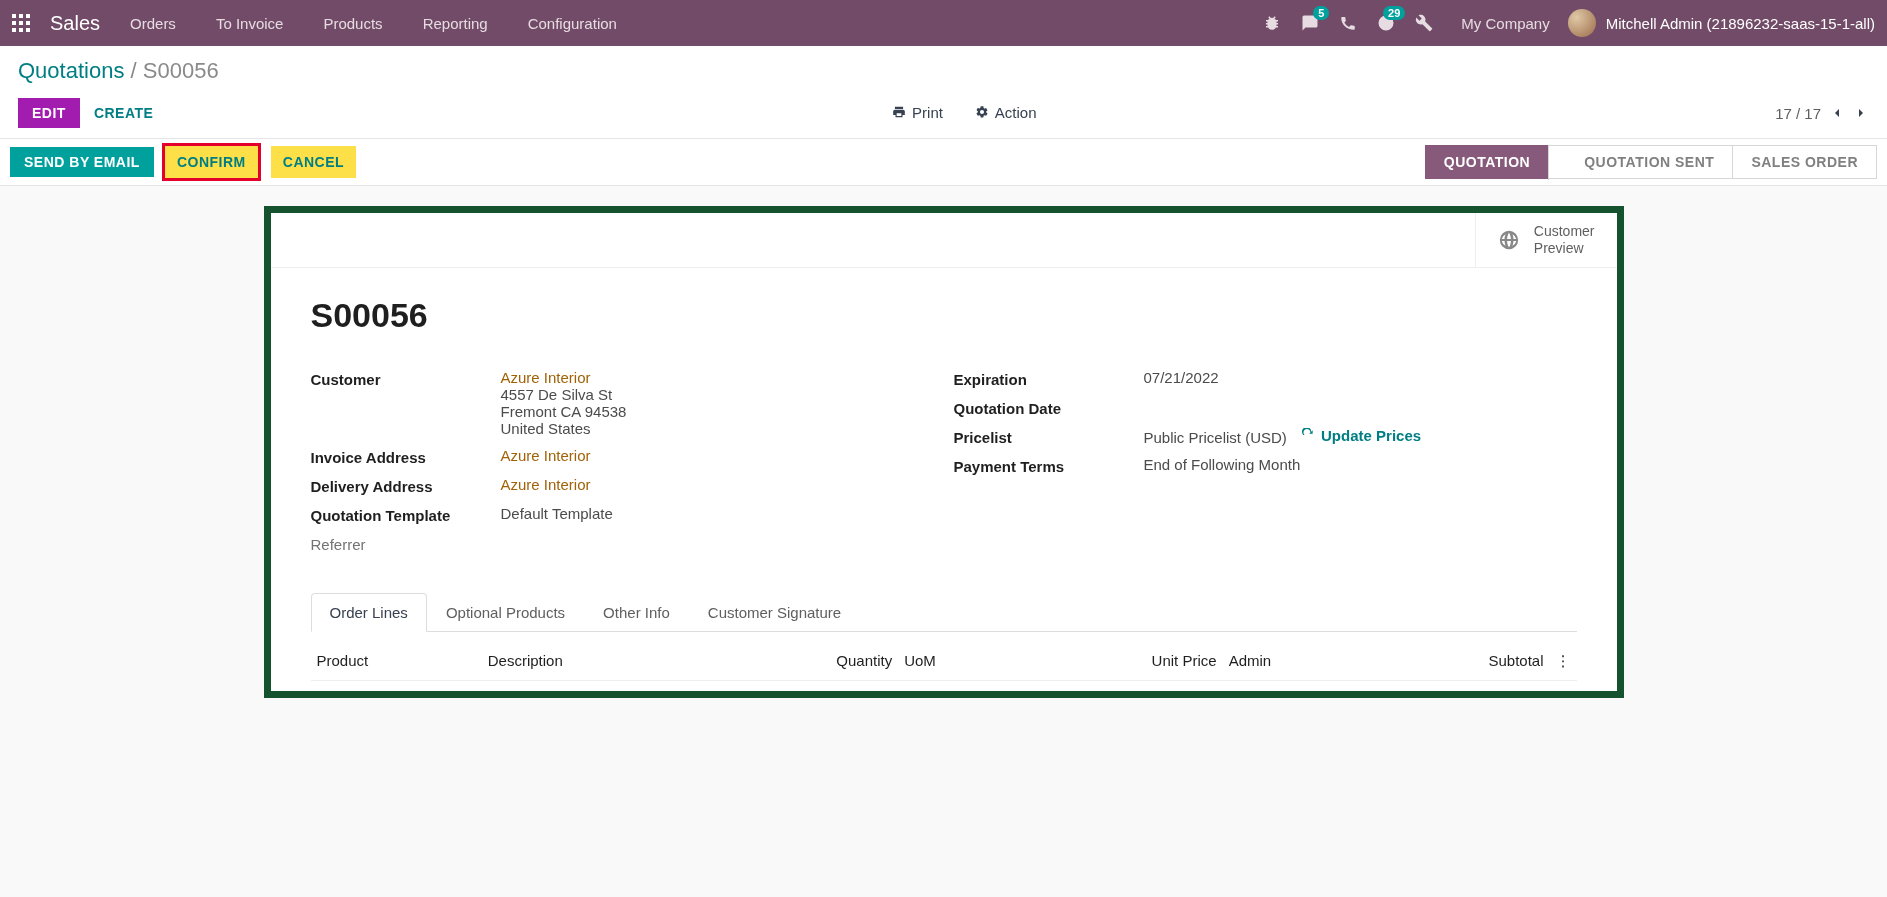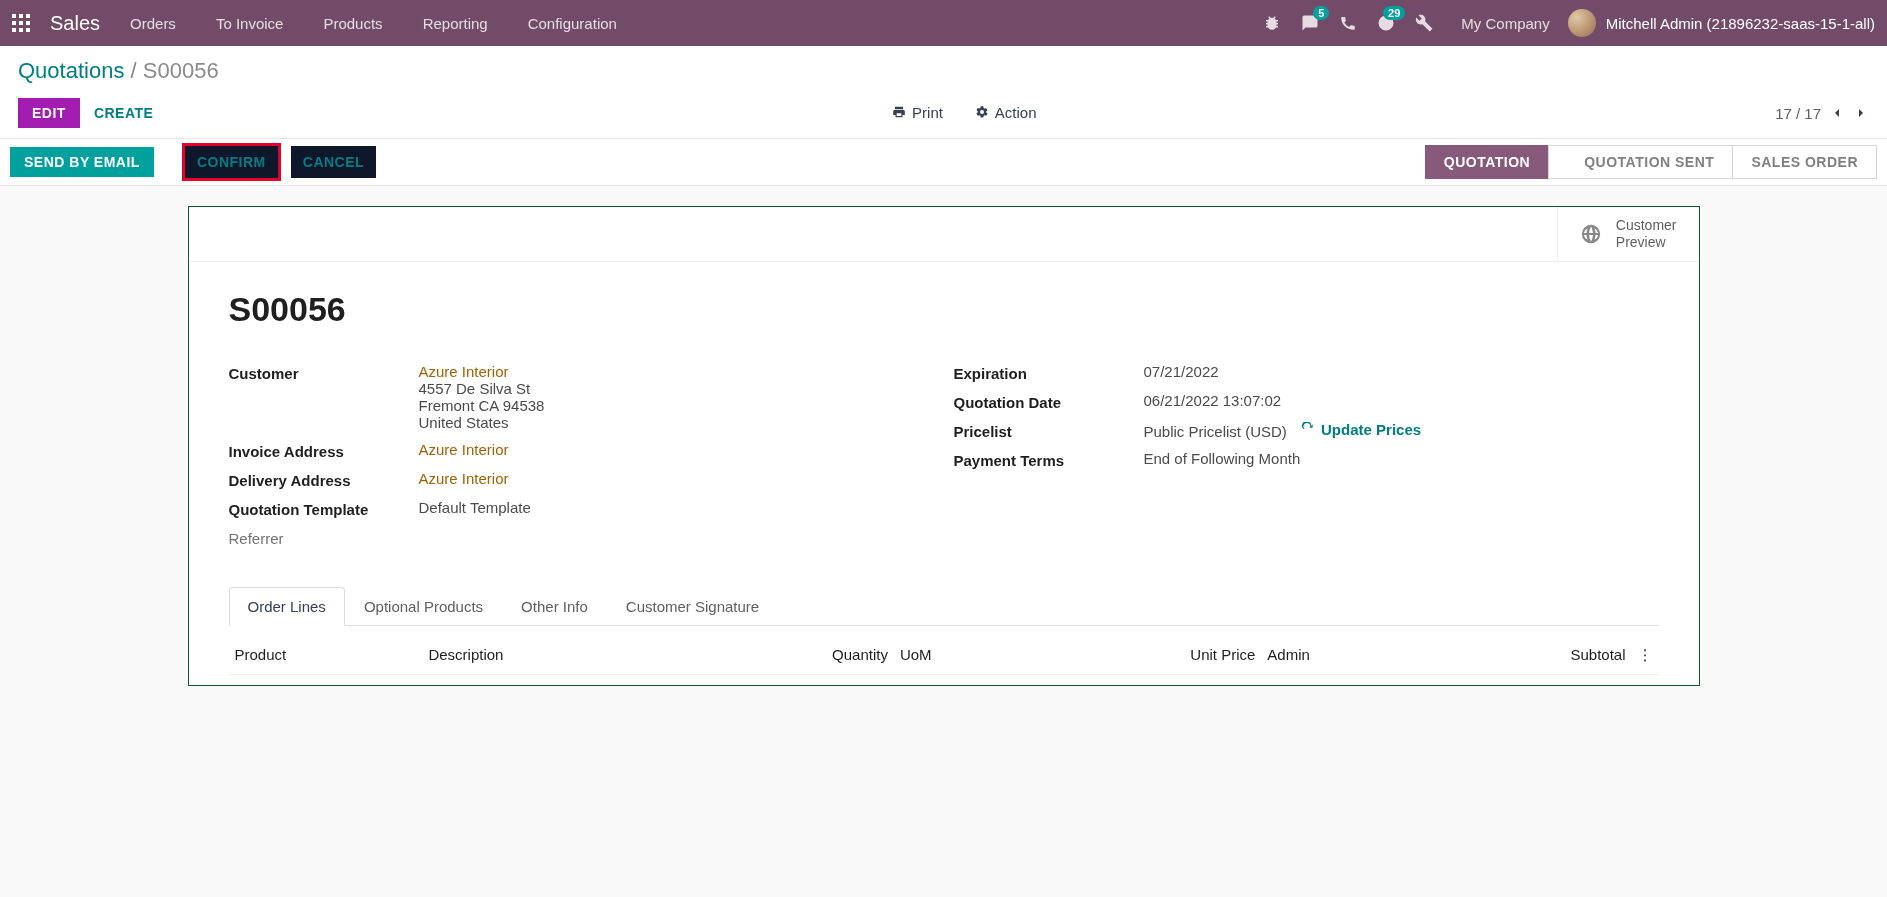--- a/index.html
+++ b/index.html
@@ -28,32 +28,32 @@
 .btn-link { background:none; border:none; color:#017e84; font-size:14px; font-weight:700; letter-spacing:.5px; cursor:pointer; }
 .btnrow-center { flex:1; text-align:center; }
 .center-action { color:#374151; font-size:15px; font-weight:500; cursor:pointer; margin:0 14px; display:inline-flex; align-items:center; }
 .center-action svg { width:14px; height:14px; fill:#374151; margin-right:6px; }
 .pager { display:flex; align-items:center; color:#5f5f5f; font-size:15px; }
 .pager-arrow { cursor:pointer; margin-left:8px; display:inline-flex; }
 .pager-arrow svg { width:16px; height:16px; fill:#374151; }
 
 .statusbar { background:#fff; border-top:1px solid #e5e5e5; border-bottom:1px solid #e5e5e5; display:flex; align-items:center; padding:4px 10px; }
 .status-actions { display:flex; align-items:center; }
-.status-btn-primary { background:#00a09d; color:#fff; border:none; padding:7px 14px; font-size:14px; font-weight:700; letter-spacing:.5px; cursor:pointer; margin-right:28px; }
-.status-btn { background:#0f172a; border:none; color:#017e84; padding:8px 12px; font-size:14px; font-weight:700; letter-spacing:.5px; cursor:pointer; }
+.status-btn-primary { background:#00a09d; color:#fff; border:none; padding:7px 14px; font-size:14px; font-weight:700; letter-spacing:.5px; cursor:pointer; margin-right:8px; }
+.status-btn { background:#fde047; border:none; color:#017e84; padding:8px 12px; font-size:14px; font-weight:700; letter-spacing:.5px; cursor:pointer; }
 .highlight-box { border:3px solid #e4002b; }
 .statusbar-spacer { flex:1; }
 .stages { display:flex; }
 .stage { position:relative; background:#fff; border:1px solid #d6d6d6; color:#808080; padding:8px 18px; font-size:14px; font-weight:700; letter-spacing:.5px; margin-left:-1px; }
 .stage.active { background:#875a7b; color:#fff; border-color:#875a7b; }
 .stage.active::after { content:""; position:absolute; right:-12px; top:0; width:0; height:0; border-top:17px solid transparent; border-bottom:17px solid transparent; border-left:12px solid #875a7b; }
 .stage:not(.active).after-active { padding-left:35px; }
 
 .sheet-wrap { display:flex; justify-content:center; padding:20px 0 0 0; }
-.sheet { width:1512px; max-width:92%; background:#fff; border:1px solid #14532d; }
+.sheet { width:1360px; max-width:92%; background:#fff; border:7px solid #14532d; }
 .sheet-topbuttons { display:flex; justify-content:flex-end; border-bottom:1px solid #eee; }
 .statbutton { border-left:1px solid #eee; padding:10px 22px; display:flex; align-items:center; cursor:pointer; }
 .statbutton svg { width:22px; height:22px; fill:#888; margin-right:14px; }
 .statbutton-text { color:#5f5f5f; font-size:14px; line-height:1.2; }
 .sheet-body { padding:28px 40px 10px 40px; }
 .record-title { font-size:34px; font-weight:600; color:#1f1f1f; margin-bottom:34px; }
 .two-col { display:flex; gap:20px; }
 .col { flex:1; }
 .field-row { display:flex; margin-bottom:10px; align-items:flex-start; }
 .field-label { width:190px; font-weight:700; font-size:15px; color:#1f1f1f; padding-top:2px; }
@@ -223,21 +223,20 @@
             <div class="field-value"></div>
           </div>
         </div>
         <div class="col">
           <div class="field-row">
             <div class="field-label">Expiration</div>
             <div class="field-value">07/21/2022</div>
           </div>
           <div class="field-row">
             <div class="field-label">Quotation Date</div>
-            <div class="field-value">06/21/2022 13:07:02</div>
           </div>
           <div class="field-row">
             <div class="field-label">Pricelist</div>
             <div class="field-value">
               <span>Public Pricelist (USD)</span>
               <span class="update-prices">
                   <svg viewBox="0 0 24 24">
                     <path d="M17.65 6.35A8 8 0 104 12h2a6 6 0 1110.24-4.24L14 10h6V4l-2.35 2.35z"></path>
                   </svg>
                   <span>Update Prices</span>

